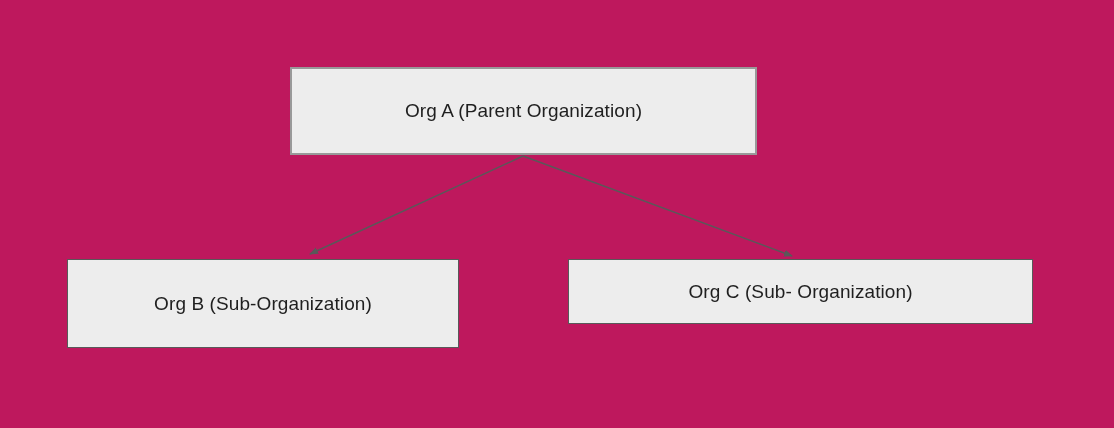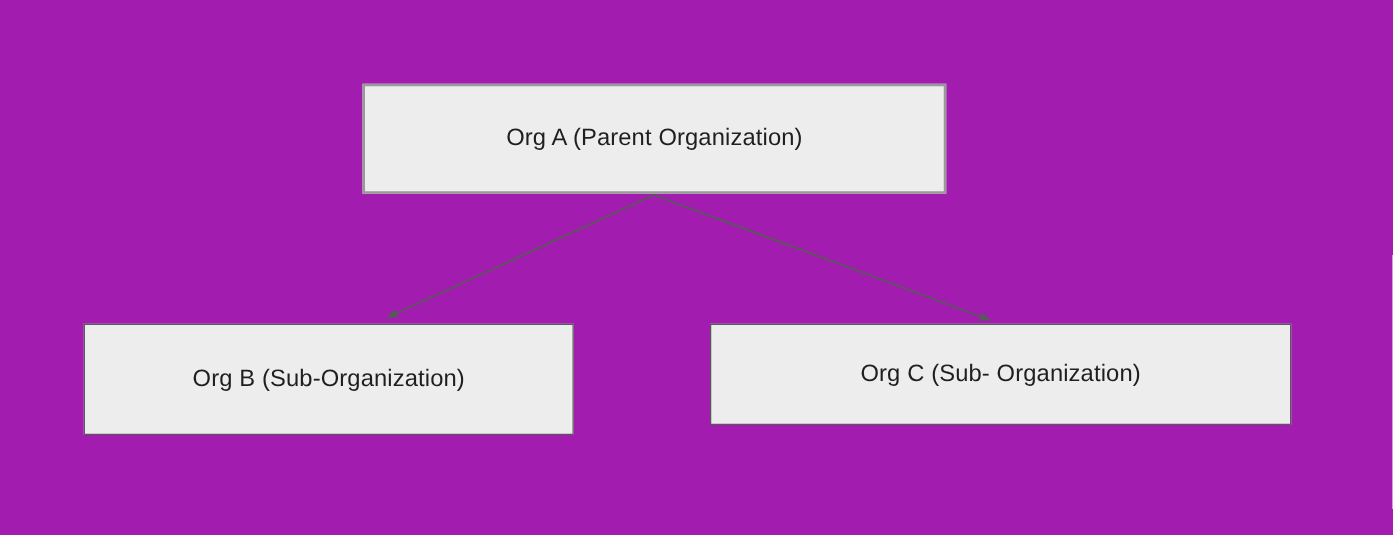--- a/index.html
+++ b/index.html
@@ -5,21 +5,21 @@
   html, body {
     margin: 0;
     padding: 0;
     background: #ffffff;
     font-family: "Liberation Sans", sans-serif;
   }
   .canvas {
     position: relative;
     width: 1114px;
     height: 428px;
-    background: #a21caf;
+    background: #be185d;
     overflow: hidden;
   }
   .connectors {
     position: absolute;
     left: 0;
     top: 0;
     width: 1114px;
     height: 428px;
     pointer-events: none;
   }
@@ -48,21 +48,21 @@
     left: 67px;
     top: 259px;
     width: 392px;
     height: 89px;
     border: 1.5px solid #595959;
   }
   .node.child-right {
     left: 568px;
     top: 259px;
     width: 465px;
-    height: 81px;
+    height: 65px;
     border: 1.5px solid #595959;
   }
 </style>
 </head>
 <body>
 
 <div class="canvas">
 
   <svg class="connectors" viewBox="0 0 1114 428" xmlns="http://www.w3.org/2000/svg" aria-hidden="true">
     <defs>

